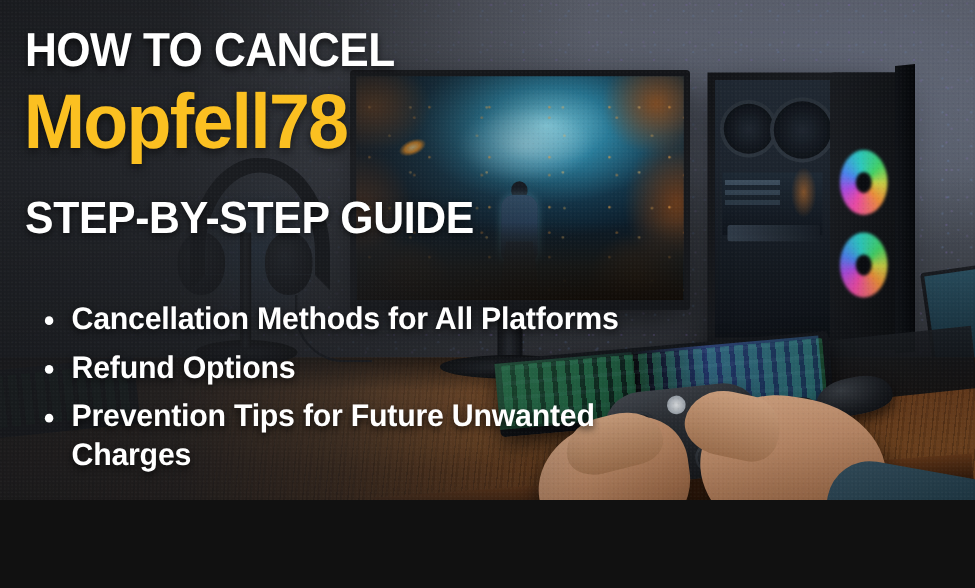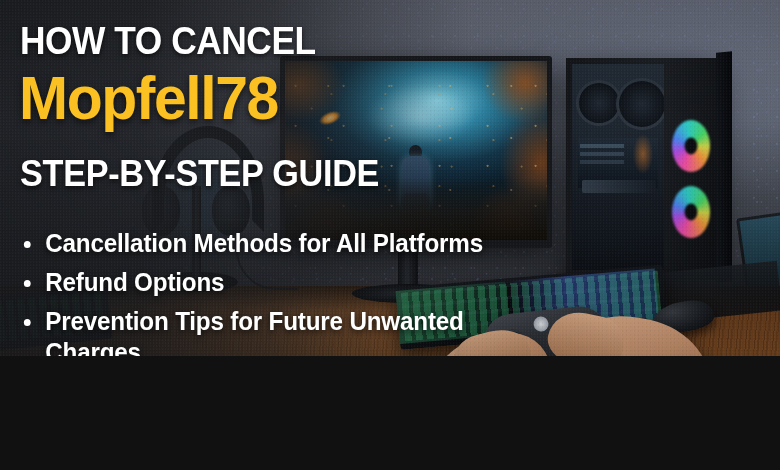--- a/index.html
+++ b/index.html
@@ -8,21 +8,21 @@
     padding: 0;
     background: #111;
   }
   body {
     font-family: "Liberation Sans", sans-serif;
   }
 
   #thumbnail {
     position: relative;
     width: 780px;
-    height: 356px;
+    height: 400px;
     overflow: hidden;
     background: #7f1d1d;
   }
 
   
   .photo {
     position: absolute;
     inset: 0;
     overflow: hidden;
   }
@@ -473,21 +473,21 @@
     color: #ffffff;
     text-transform: uppercase;
     transform: scaleX(0.95);
     transform-origin: left top;
     text-shadow: 0 2px 6px rgba(0,0,0,.65);
     white-space: nowrap;
   }
   .bullets {
     position:absolute; left: 20px; top: 228px;
     width: 540px;
-    margin: 0; padding: 0;
+    margin: 12px; padding: 0;
     list-style: none;
   }
   .bullets li {
     position: relative;
     padding-left: 26px;
     margin-bottom: 8px;
     font-size: 25px;
     line-height: 31px;
     font-weight: 700;
     color: #ffffff;

